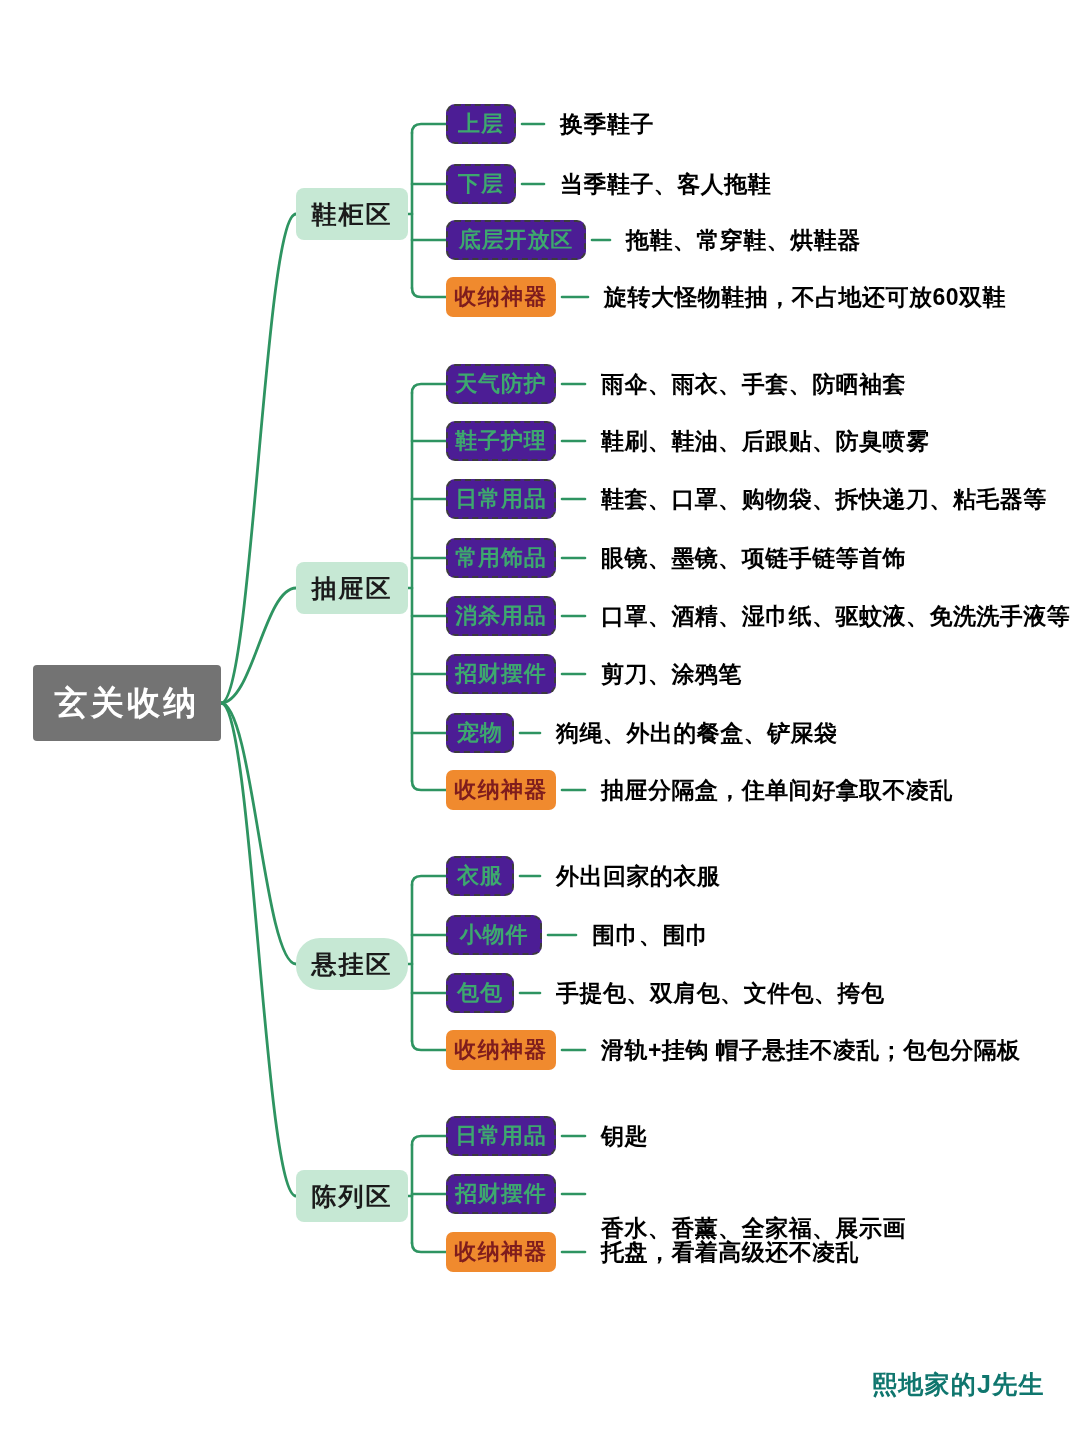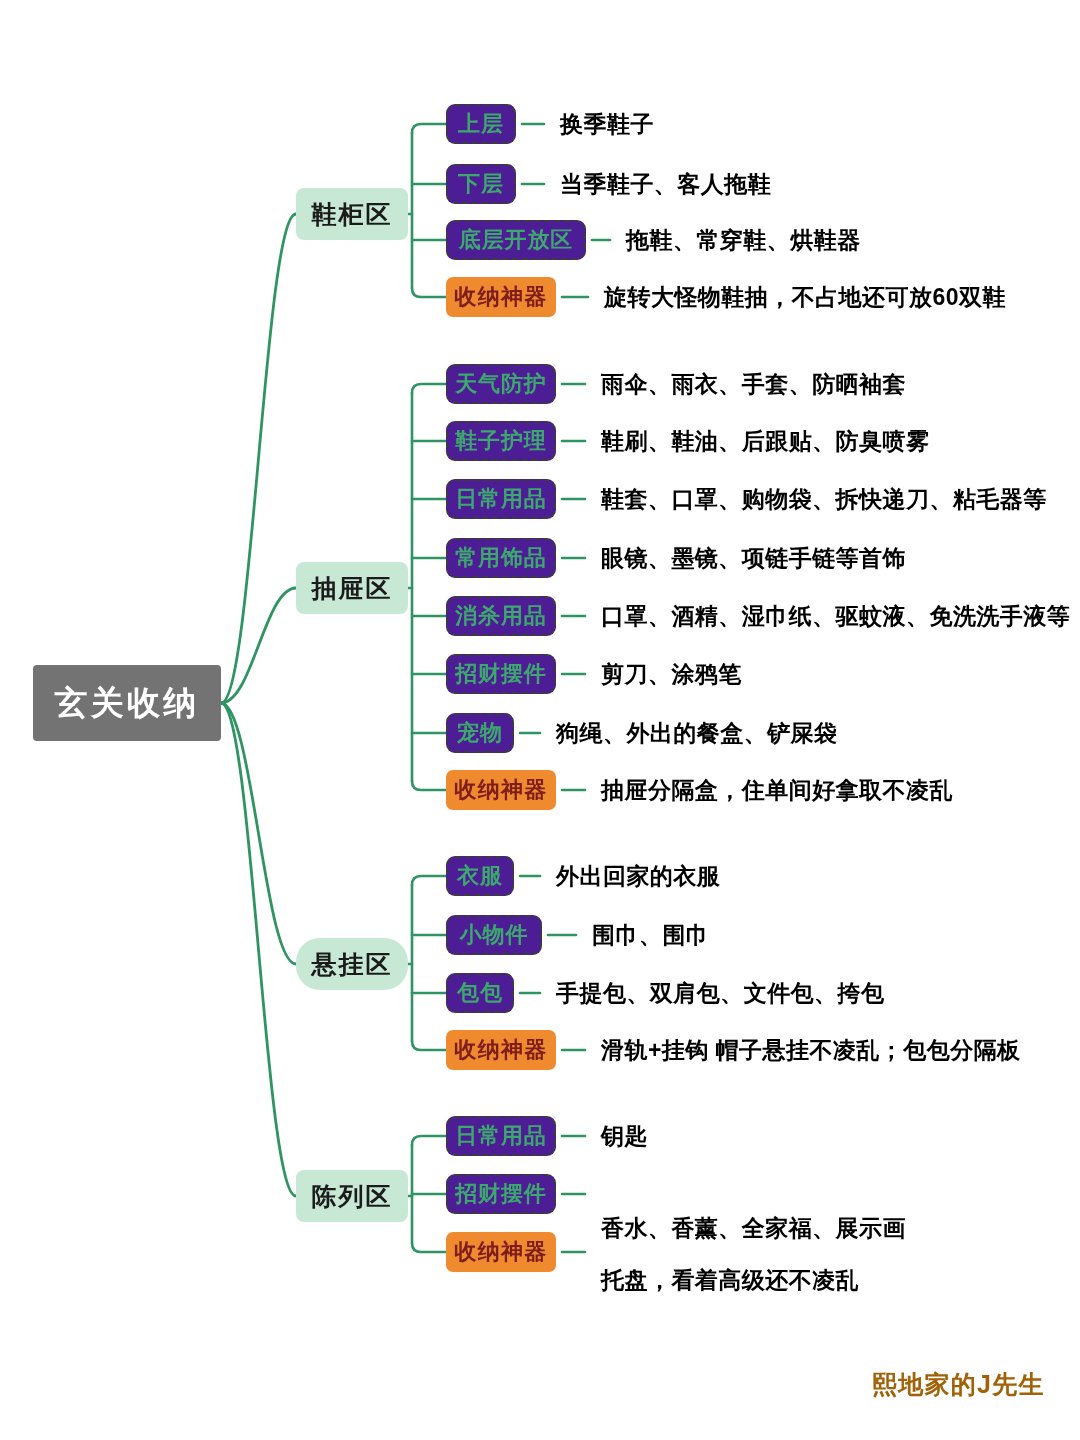--- a/index.html
+++ b/index.html
@@ -81,21 +81,21 @@
     color: #000000;
     font-size: 23px;
     font-weight: bold;
     white-space: nowrap;
     letter-spacing: 0.02em;
     transform: translateY(-50%);
   }
 
   .watermark {
     position: absolute;
-    color: #a16207;
+    color: #0f766e;
     font-size: 25px;
     font-weight: bold;
     white-space: nowrap;
     letter-spacing: 0.05em;
   }
 </style>
 </head>
 <body>
 
 <div id="canvas">
@@ -187,17 +187,17 @@
       <div class="node l3-node" style="left: 446px; top: 973px; width: 68px; height: 40px;">包包</div>
       <div class="leaf-text" style="left: 556px; top: 993px;">手提包、双肩包、文件包、挎包</div>
       <div class="node l3-node accent" style="left: 446px; top: 1030px; width: 110px; height: 40px;">收纳神器</div>
       <div class="leaf-text" style="left: 601px; top: 1050px;">滑轨+挂钩 帽子悬挂不凌乱；包包分隔板</div>
       <div class="node l2-node" style="left: 296px; top: 1170px; width: 112px; height: 52px;">陈列区</div>
       <div class="node l3-node" style="left: 446px; top: 1116px; width: 110px; height: 40px;">日常用品</div>
       <div class="leaf-text" style="left: 601px; top: 1136px;">钥匙</div>
       <div class="node l3-node" style="left: 446px; top: 1174px; width: 110px; height: 40px;">招财摆件</div>
       <div class="leaf-text" style="left: 601px; top: 1228px;">香水、香薰、全家福、展示画</div>
       <div class="node l3-node accent" style="left: 446px; top: 1232px; width: 110px; height: 40px;">收纳神器</div>
-      <div class="leaf-text" style="left: 601px; top: 1252px; margin-top: 28px;">托盘，看着高级还不凌乱</div>
+      <div class="leaf-text" style="left: 601px; top: 1252px;">托盘，看着高级还不凌乱</div>
     </div>
 
   <div class="watermark" style="left:872px; top:1368px;">熙地家的J先生</div>
 </div>
 
 </body></html>

